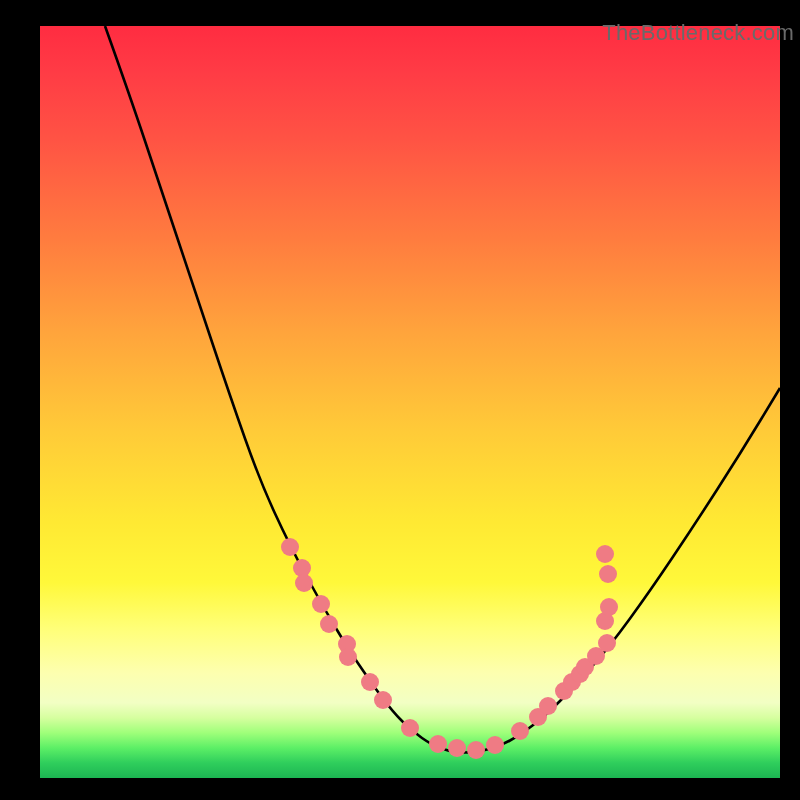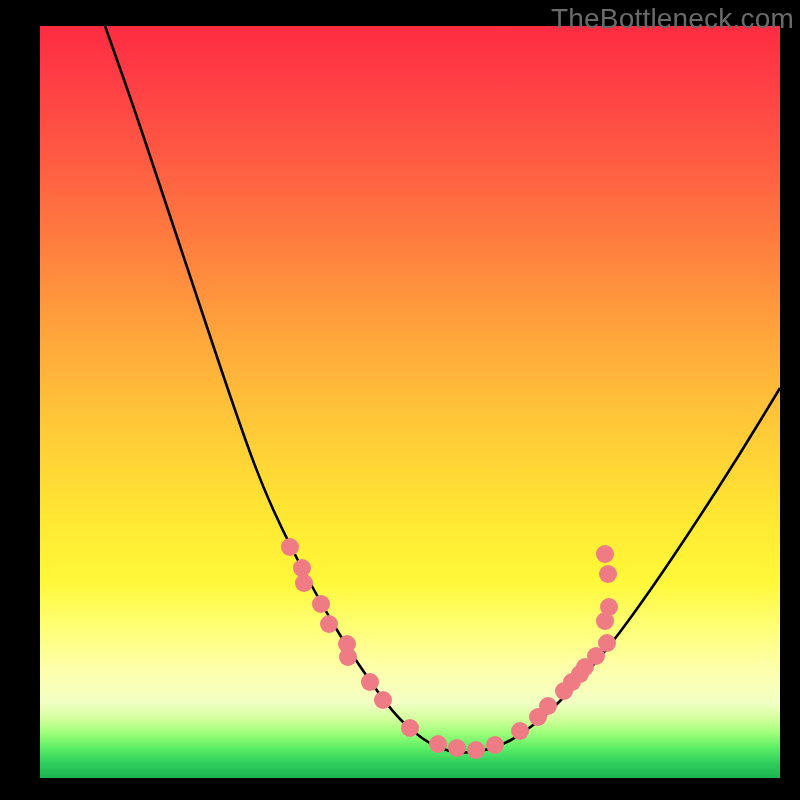--- a/index.html
+++ b/index.html
@@ -39,24 +39,24 @@
       #f2ffc4 90%,
       #d6ff9f 92%,
       #9fff7a 94%,
       #5cef66 96%,
       #2fce5c 98%,
       #1cb552 100%
     );
   }
   .watermark {
     position: absolute;
-    top: 3px;
+    top: 20px;
     right: 6px;
     color: #6a6a6a;
-    font-size: 28px;
+    font-size: 22px;
     letter-spacing: 0.2px;
     font-weight: 500;
     user-select: none;
   }
   svg.curve {
     position: absolute;
     left: 0;
     top: 0;
     width: 100%;
     height: 100%;

